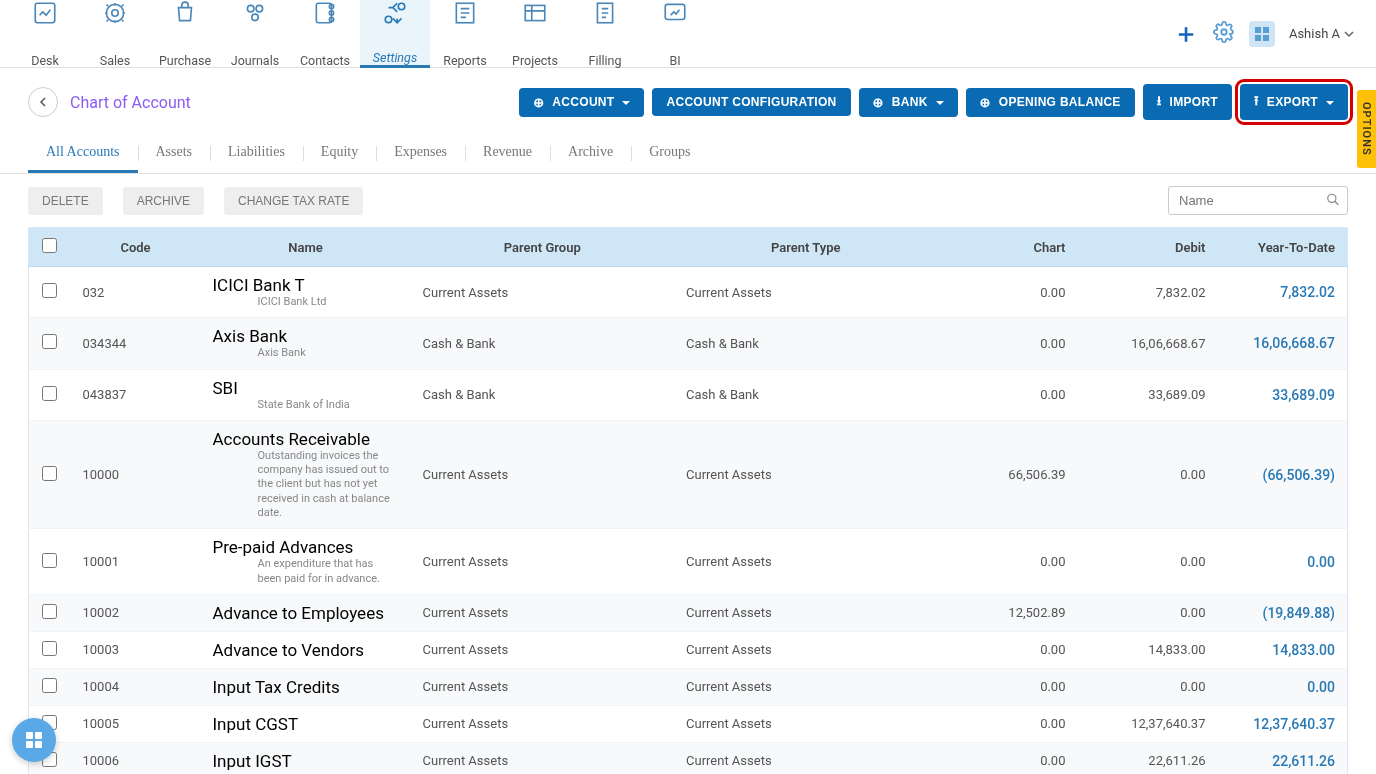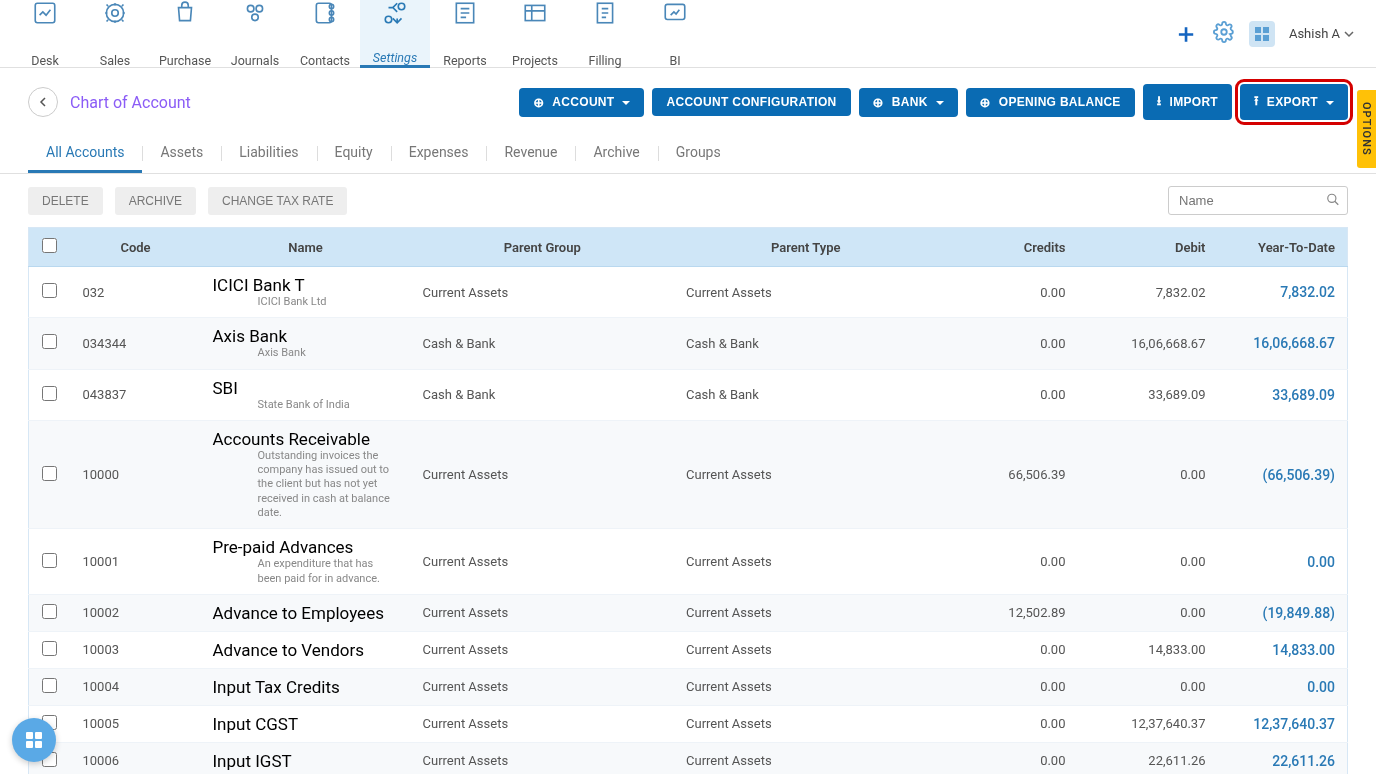--- a/index.html
+++ b/index.html
@@ -28,26 +28,26 @@
   .btn.highlight { outline: 3px solid #d40000; outline-offset: 2px; }
   .plus-circle::before { content:"⊕"; font-size:13px; margin-right:3px; }
   .import-icon::before { content:"⭳"; font-size:13px; margin-right:3px; }
   .export-icon::before { content:"⭱"; font-size:13px; margin-right:3px; }
   
   
   .options-tab { position:fixed; right:0; top:90px; background:#ffc107; color:#333; writing-mode:vertical-rl; padding:12px 3px; font-size:11px; font-weight:600; letter-spacing:1px; border-radius:3px 0 0 3px; cursor:pointer; }
   
   
   .filter-tabs { display:flex; padding: 6px 28px 0 28px; border-bottom:1px solid #e0e0e0; gap:0; }
-  .filter-tab { padding:10px 18px; color:#777; cursor:pointer; font-size:14px; position:relative; }
+  .filter-tab { padding:10px 18px; color:#777; cursor:pointer; font-size:14px; position:relative;font-family:Liberation Serif, serif; }
   .filter-tab.active { color:#2979b5; border-bottom:3px solid #2979b5; }
   .filter-tab + .filter-tab::before { content:""; position:absolute; left:0; top:30%; height:40%; width:1px; background:#ddd; }
   
   
-  .action-row { display:flex; align-items:center; padding:12px 28px; gap:12px; }
+  .action-row { display:flex; align-items:center; padding:12px 28px; gap:20px; }
   .action-btn { background:#eee; color:#777; border:none; border-radius:3px; padding:7px 14px; font-size:12px; font-weight:500; cursor:pointer; }
   .search-wrap { margin-left:auto; position:relative; }
   .search-input { border:1px solid #ccc; border-radius:3px; padding:6px 30px 6px 10px; font-size:13px; width:180px; }
   .search-wrap .mag { position:absolute; right:8px; top:50%; transform:translateY(-50%); color:#888; pointer-events:none; }
   
   
   .table-wrap { padding:0 28px 8px 28px; }
   table { width:100%; border-collapse:collapse; border:1px solid #d7e7f5; }
   thead th { background:#cfe6f7; font-weight:600; font-size:13px; color:#444; padding:10px 12px; text-align:left; border-bottom:1px solid #b9d8ef; }
   thead th.right, tbody td.right { text-align:right; }
@@ -262,21 +262,21 @@
 
 <div class="table-wrap">
 <table>
   <thead>
     <tr>
       <th class="checkbox-cell"><input type="checkbox" style=""></th>
       <th style="text-align:center;width:130px">Code</th>
       <th style="text-align:center;width:210px">Name</th>
       <th style="text-align:center">Parent Group</th>
       <th style="text-align:center">Parent Type</th>
-      <th class="right" style="width:140px">Credits</th>
+      <th class="right" style="width:140px">Chart</th>
       <th class="right" style="width:140px">Debit</th>
       <th class="right" style="width:130px">Year-To-Date</th>
     </tr>
   </thead>
   <tbody id="tbody">
         <tr>
           <td class="checkbox-cell"><input type="checkbox" style=""></td>
           <td>032</td>
           <td>
             <div class="acct-name">ICICI Bank T</div>

